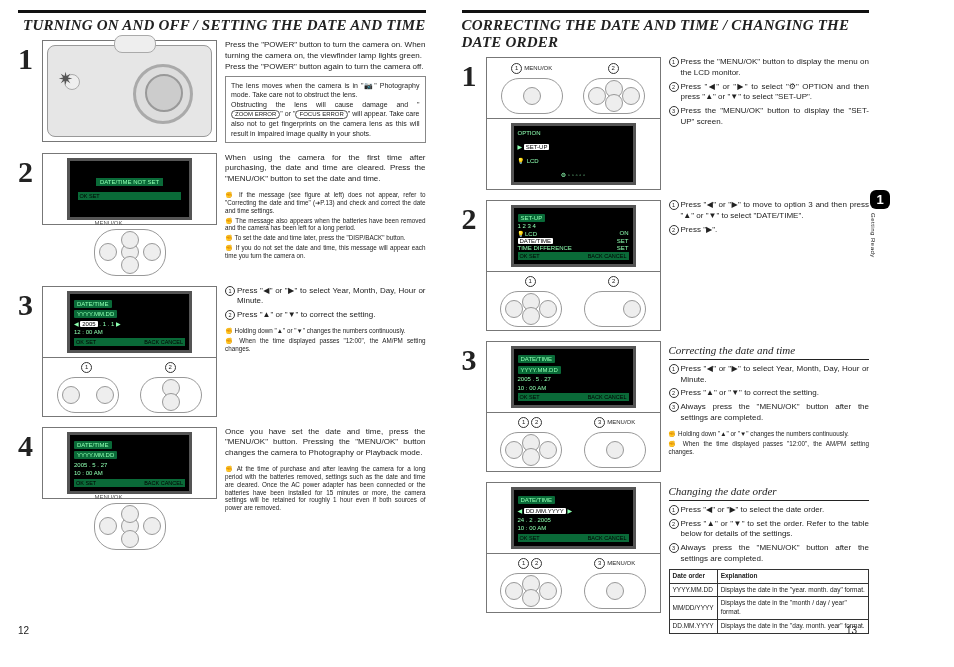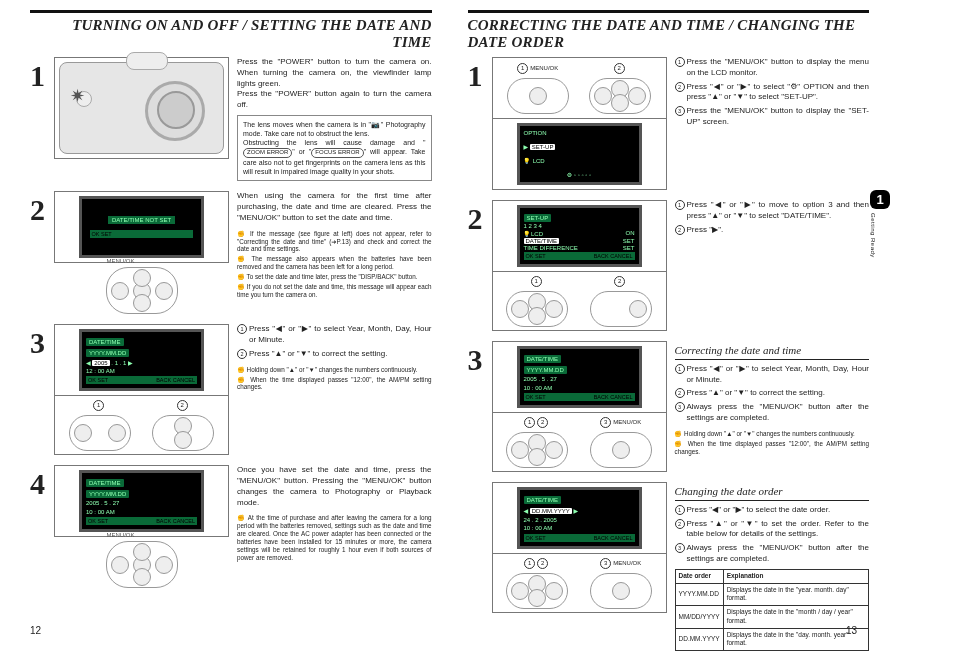--- a/index.html
+++ b/index.html
@@ -1,16 +1,16 @@
 <!DOCTYPE html>
 <html><head>
 <meta charset="utf-8">
 <style>
   html,body{margin:0;padding:0;background:#fff;font-family:Arial,Helvetica,sans-serif;color:#222;font-size:9px}
-  .page{width:887px;height:667px;padding:10px 0 0 12px;box-sizing:border-box;position:relative}
+  .page{width:887px;height:667px;padding:10px 0 0 0;box-sizing:border-box;position:relative}
   .spread{display:flex;height:630px}
   .col{flex:1;padding:0 18px 0 18px;position:relative}
   .left{border-right:0}
   .right{}
   .top-rule{height:3px;background:#111;margin:0 0 4px 0}
   .h1{font-family:Georgia,"Times New Roman",serif;font-weight:700;font-style:italic;font-size:15px;letter-spacing:.2px;margin:0 0 6px 0}
   .left .h1{text-align:right}
   .right .h1{text-align:left}
   .step{display:flex;margin:0 0 10px 0}
   .bignum{font-family:Georgia,"Times New Roman",serif;font-weight:700;font-size:30px;width:24px;line-height:1;padding-top:4px}

